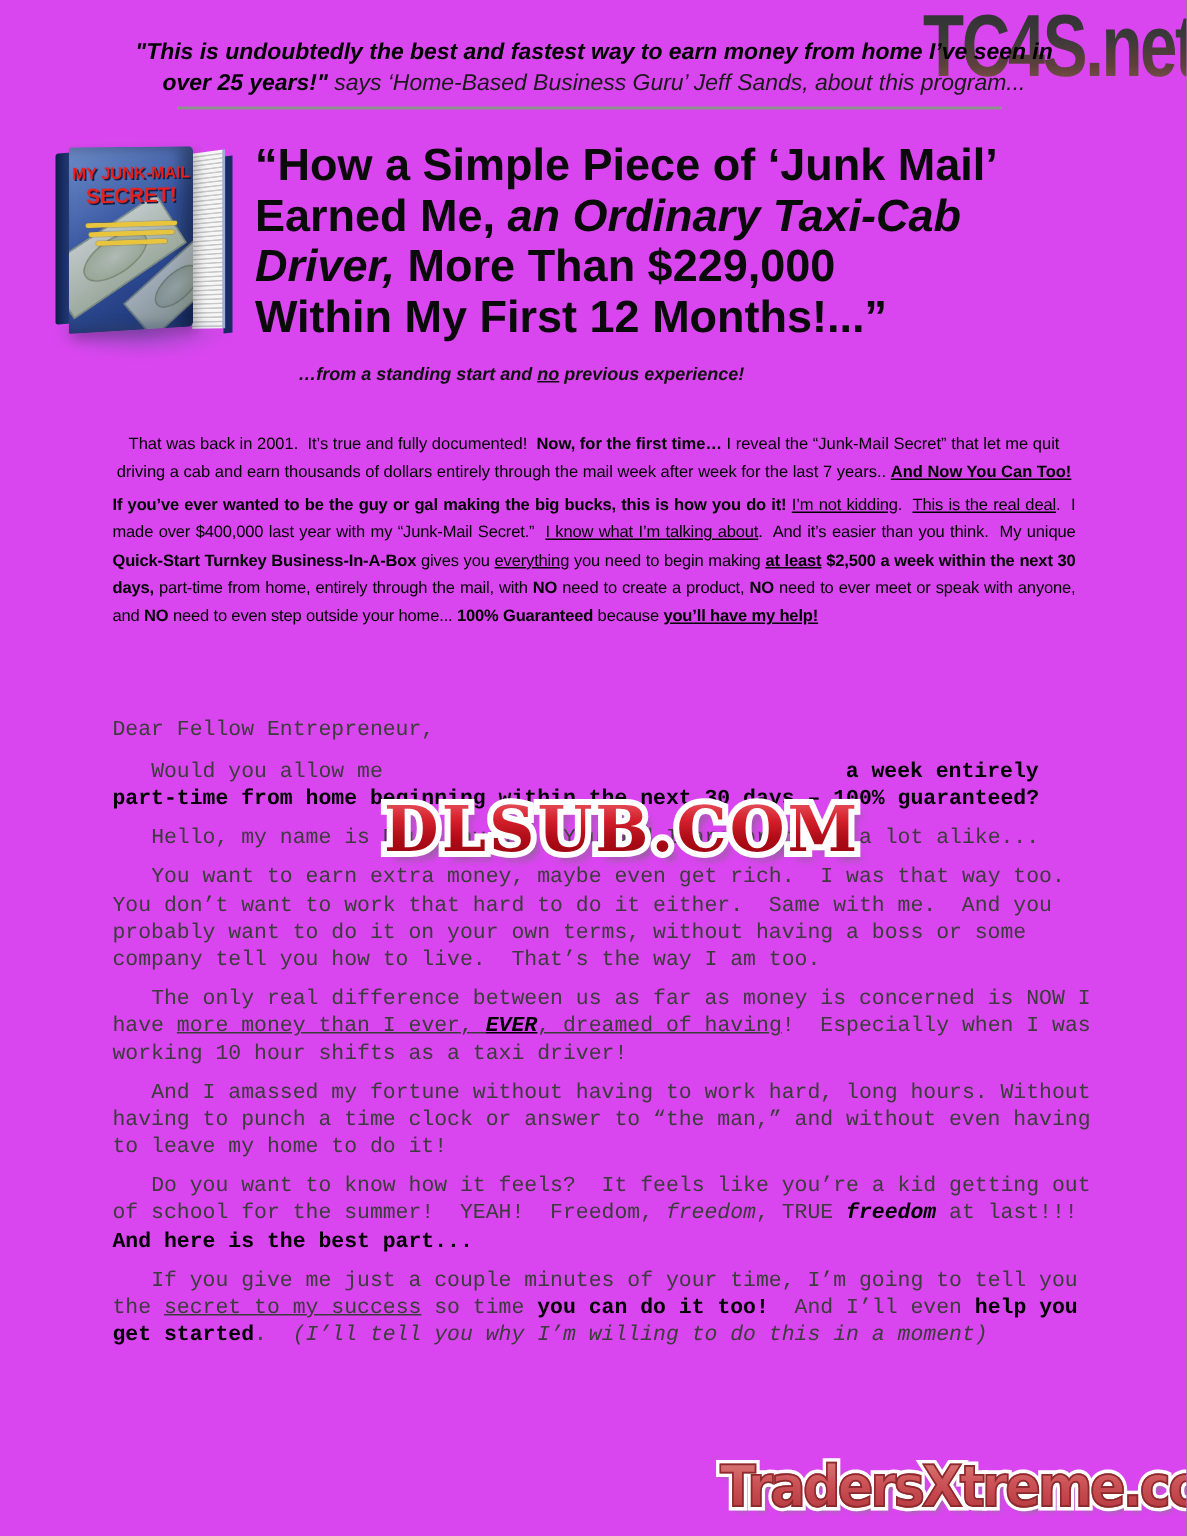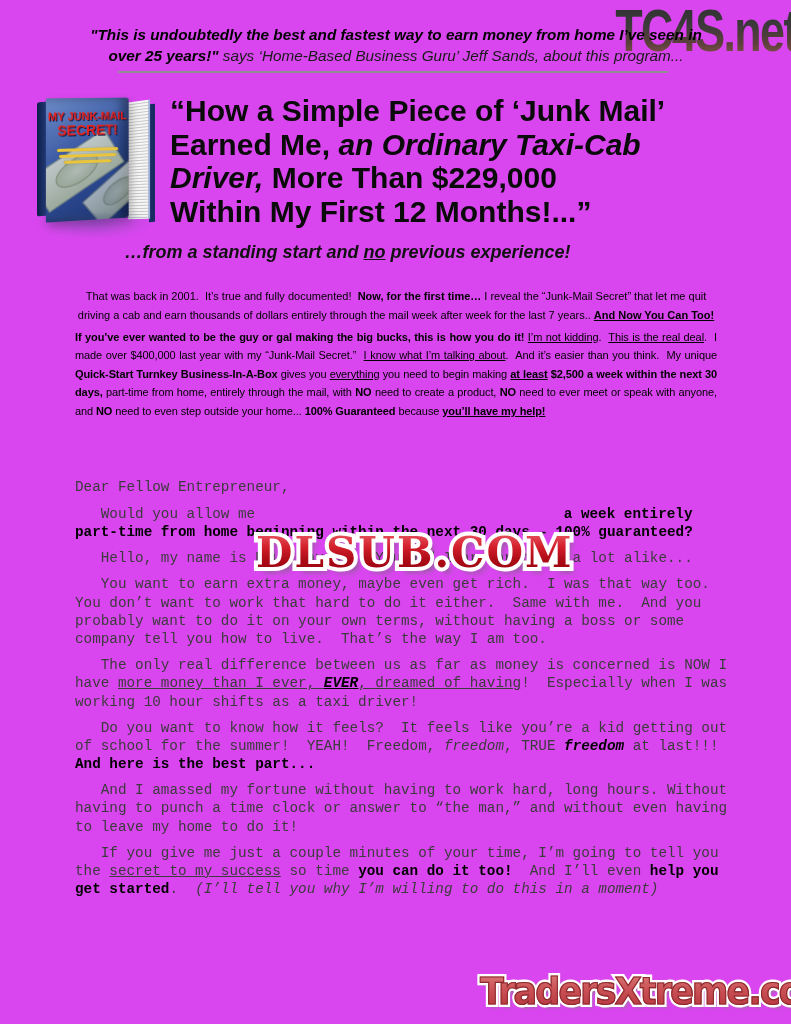--- a/index.html
+++ b/index.html
@@ -61,21 +61,21 @@
     background:radial-gradient(ellipse at 45% 30%, rgba(60,80,130,.38), rgba(255,255,255,0) 65%);
     filter:blur(2px); }
 
   
   .headline {
     position:absolute; left:170px; top:94px; width:565px;
     font-size:30px; line-height:33.5px; font-weight:bold; color:#0a0a0a;
   }
   .subheadline {
     position:absolute; left:75px; top:242px; width:545px; text-align:center;
-    font-size:18px; font-weight:bold; font-style:italic; color:#111;
+    font-size:12px; font-weight:bold; font-style:italic; color:#111;
   }
 
   
   .intro { position:absolute; left:75px; top:287px; width:642px; font-size:11px; color:#000; }
   .intro p { white-space:pre-wrap; }
   .intro-p1 { text-align:center; line-height:19.3px; margin-bottom:2px; }
   .intro-p2 { text-align:justify; line-height:18.6px; letter-spacing:-0.1px; }
 
   
   .letter {
@@ -151,22 +151,22 @@
     <p class="intro-p1"><span>That was back in 2001.  It’s true and fully documented!  </span><span class="b">Now, for the first time… </span><span>I reveal the “Junk-Mail Secret” that let me quit driving a cab and earn thousands of dollars entirely through the mail week after week for the last 7 years.. </span><span class="b u">And Now You Can Too!</span></p>
     <p class="intro-p2"><span class="b">If you’ve ever wanted to be the guy or gal making the big bucks, this is how you do it!</span><span> </span><span class="u">I’m not kidding</span><span>.  </span><span class="u">This is the real deal</span><span>.  I made over $400,000 last year with my “Junk-Mail Secret.”  </span><span class="u">I know what I’m talking about</span><span>.  And it’s easier than you think.  My unique </span><span class="b">Quick-Start Turnkey Business-In-A-Box</span><span> gives you </span><span class="u">everything</span><span> you need to begin making </span><span class="b u">at least</span><span class="b"> $2,500 a week within the next 30 days,</span><span> part-time from home, entirely through the mail, with </span><span class="b">NO</span><span> need to create a product, </span><span class="b">NO</span><span> need to ever meet or speak with anyone, and </span><span class="b">NO</span><span> need to even step outside your home... </span><span class="b">100% Guaranteed</span><span> because </span><span class="b u">you’ll have my help!</span></p>
   </div>
 
   <div class="letter">
       <p class="mono-p"><span>Dear Fellow Entrepreneur,</span></p>
       <p class="mono-p"><span>   Would you allow me </span><span class="covered" style="width: 300px;"></span><span class="b">a week entirely part-time from home beginning within the next 30 days – 100% guaranteed?</span></p>
       <p class="mono-p"><span>   Hello, my name is Doug Savage.  You and I are probably a lot alike...</span></p>
       <p class="mono-p"><span>   You want to earn extra money, maybe even get rich.  I was that way too. You don’t want to work that hard to do it either.  Same with me.  And you probably want to do it on your own terms, without having a boss or some company tell you how to live.  That’s the way I am too.</span></p>
       <p class="mono-p"><span>   The only real difference between us as far as money is concerned is NOW I have </span><span class="u">more money than I ever, </span><span class="b i u">EVER</span><span class="u">, dreamed of having</span><span>!  Especially when I was working 10 hour shifts as a taxi driver!</span></p>
+      <p class="mono-p"><span>   And I amassed my fortune without having to work hard, long hours. Without having to punch a time clock or answer to “the man,” and without even having to leave my home to do it!</span></p>
       <p class="mono-p"><span>   Do you want to know how it feels?  It feels like you’re a kid getting out of school for the summer!  YEAH!  Freedom, </span><span class="i">freedom</span><span>, TRUE </span><span class="b i">freedom</span><span> at last!!!  </span><span class="b">And here is the best part...</span></p>
-      <p class="mono-p"><span>   And I amassed my fortune without having to work hard, long hours. Without having to punch a time clock or answer to “the man,” and without even having to leave my home to do it!</span></p>
       <p class="mono-p"><span>   If you give me just a couple minutes of your time, I’m going to tell you the </span><span class="u">secret to my success</span><span> so time </span><span class="b">you can do it too!</span><span>  And I’ll even </span><span class="b">help you get started</span><span>.  </span><span class="i">(I’ll tell you why I’m willing to do this in a moment)</span></p>
     </div>
 
   <div class="wm-dlsub">
     <span class="wm-layer">
       <span class="wm-outline">DLSUB.COM</span>
       <span class="wm-fill">DLSUB.COM</span>
     </span>
   </div>
 

